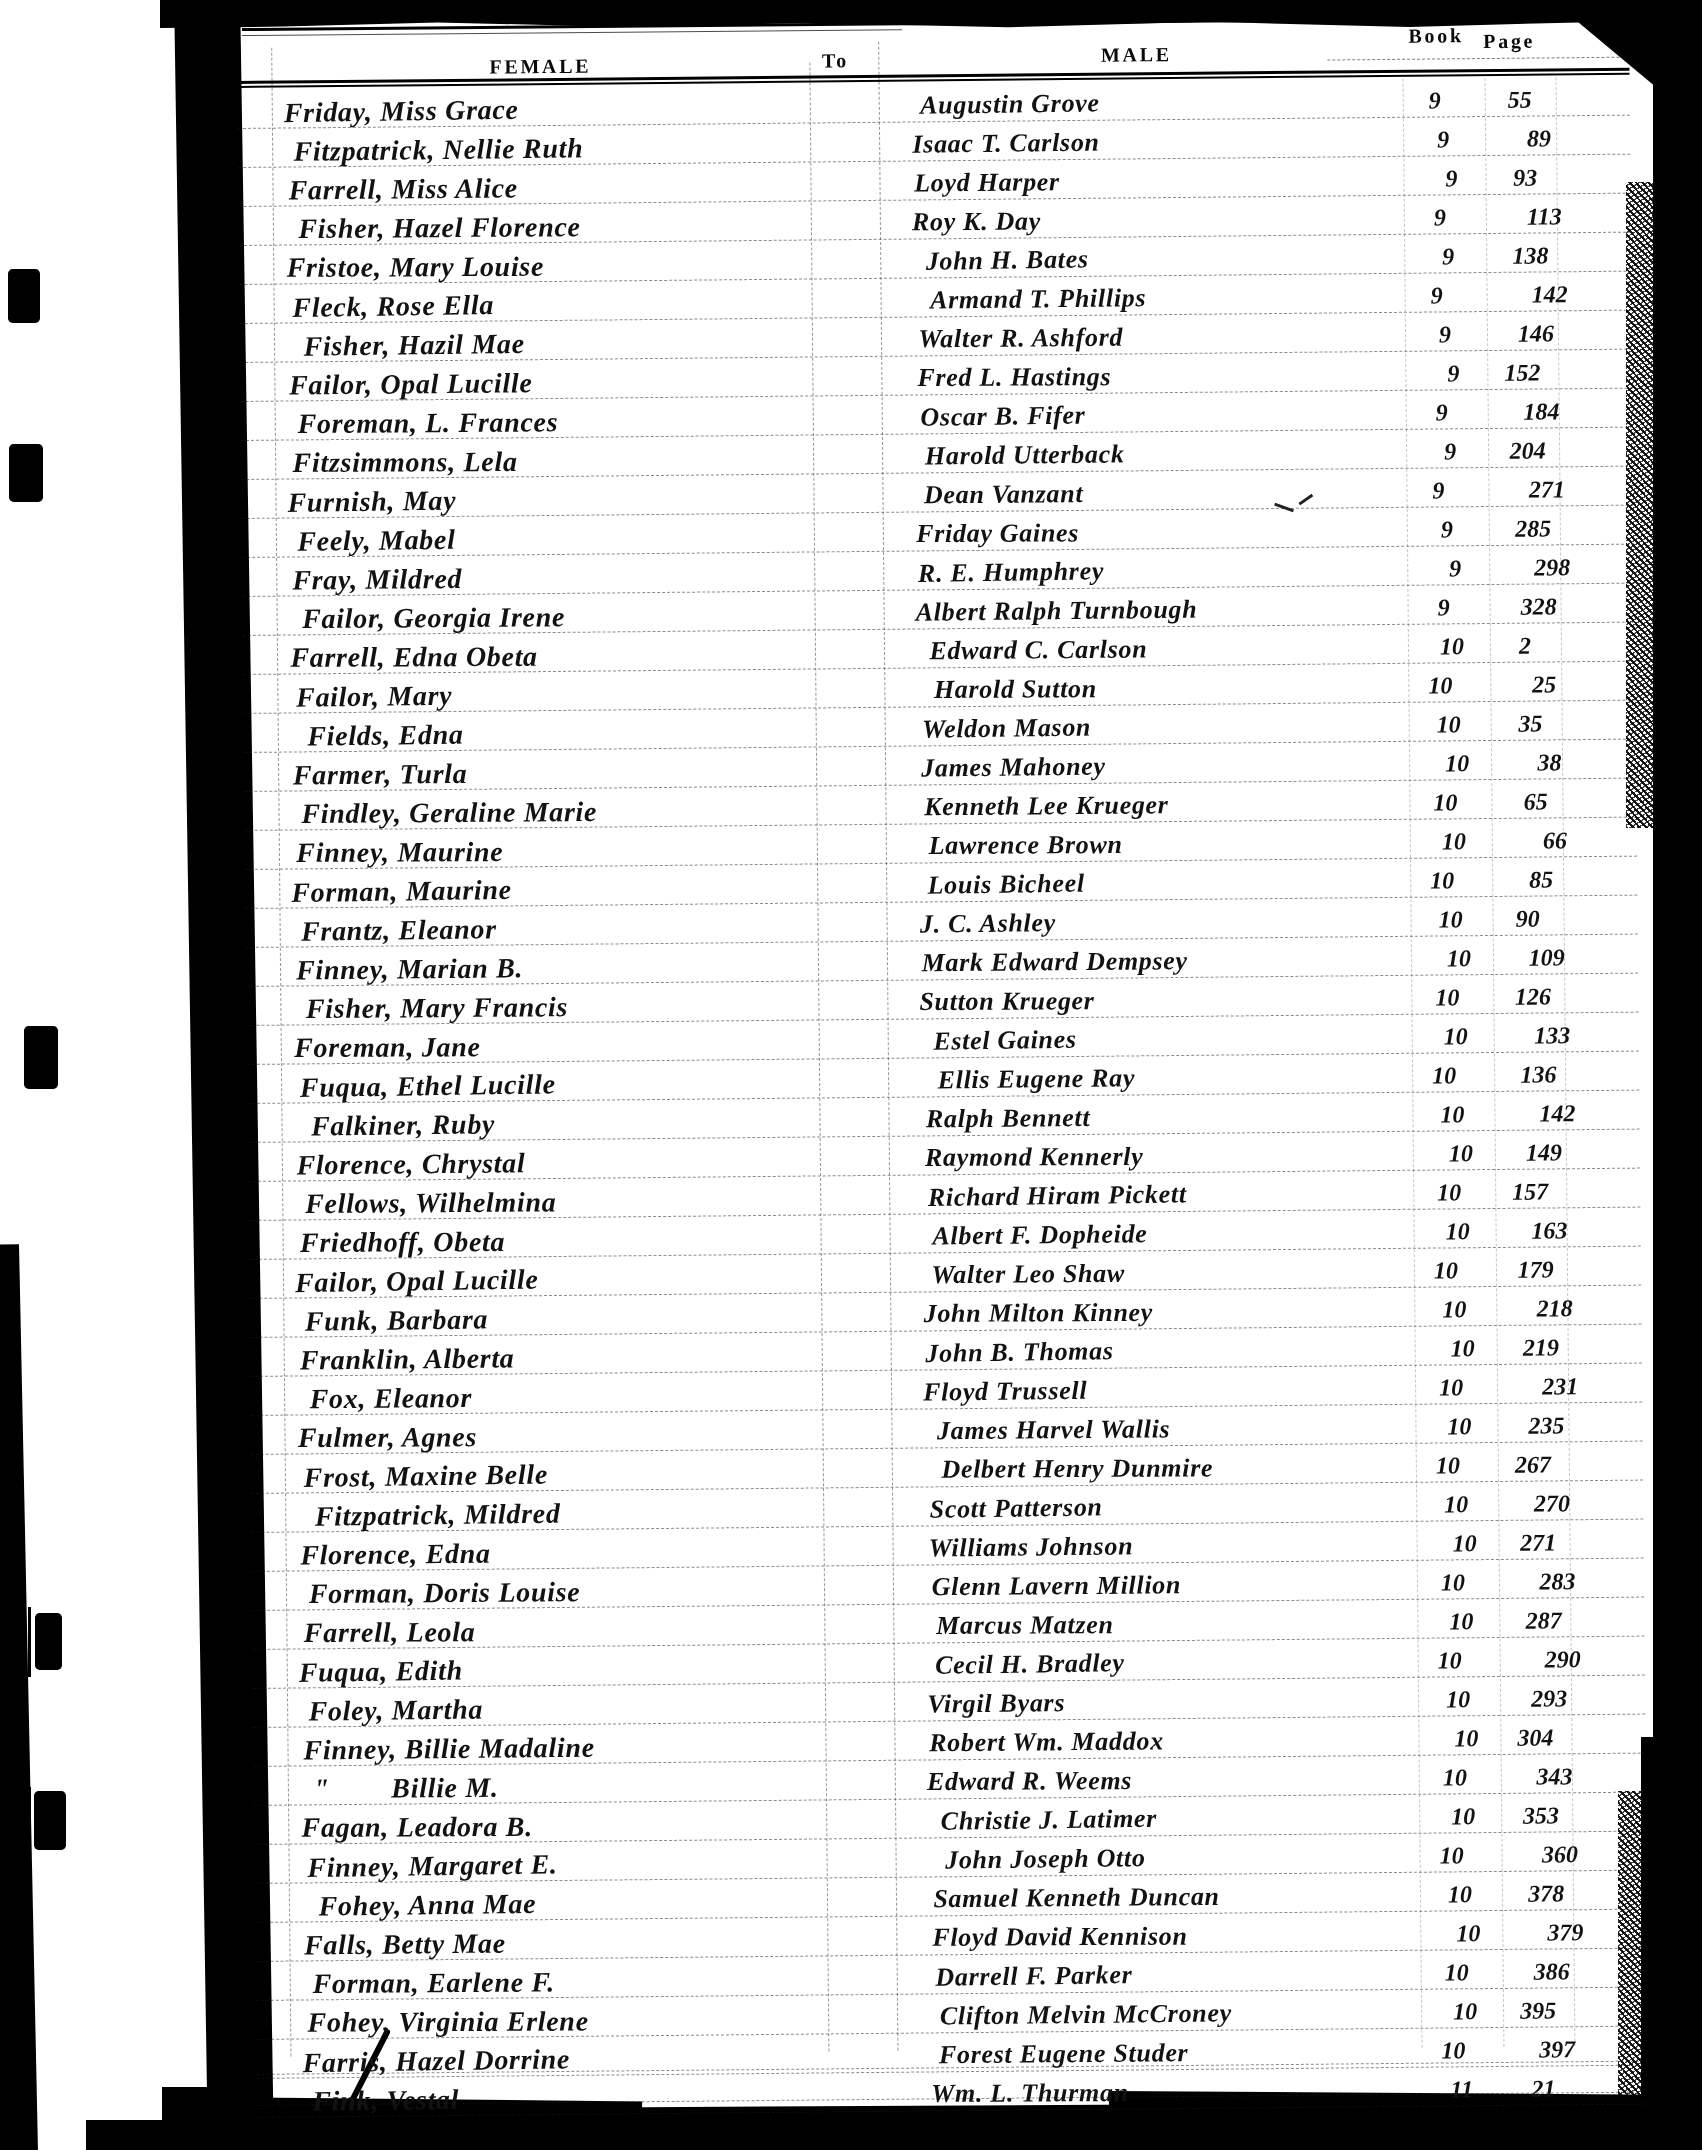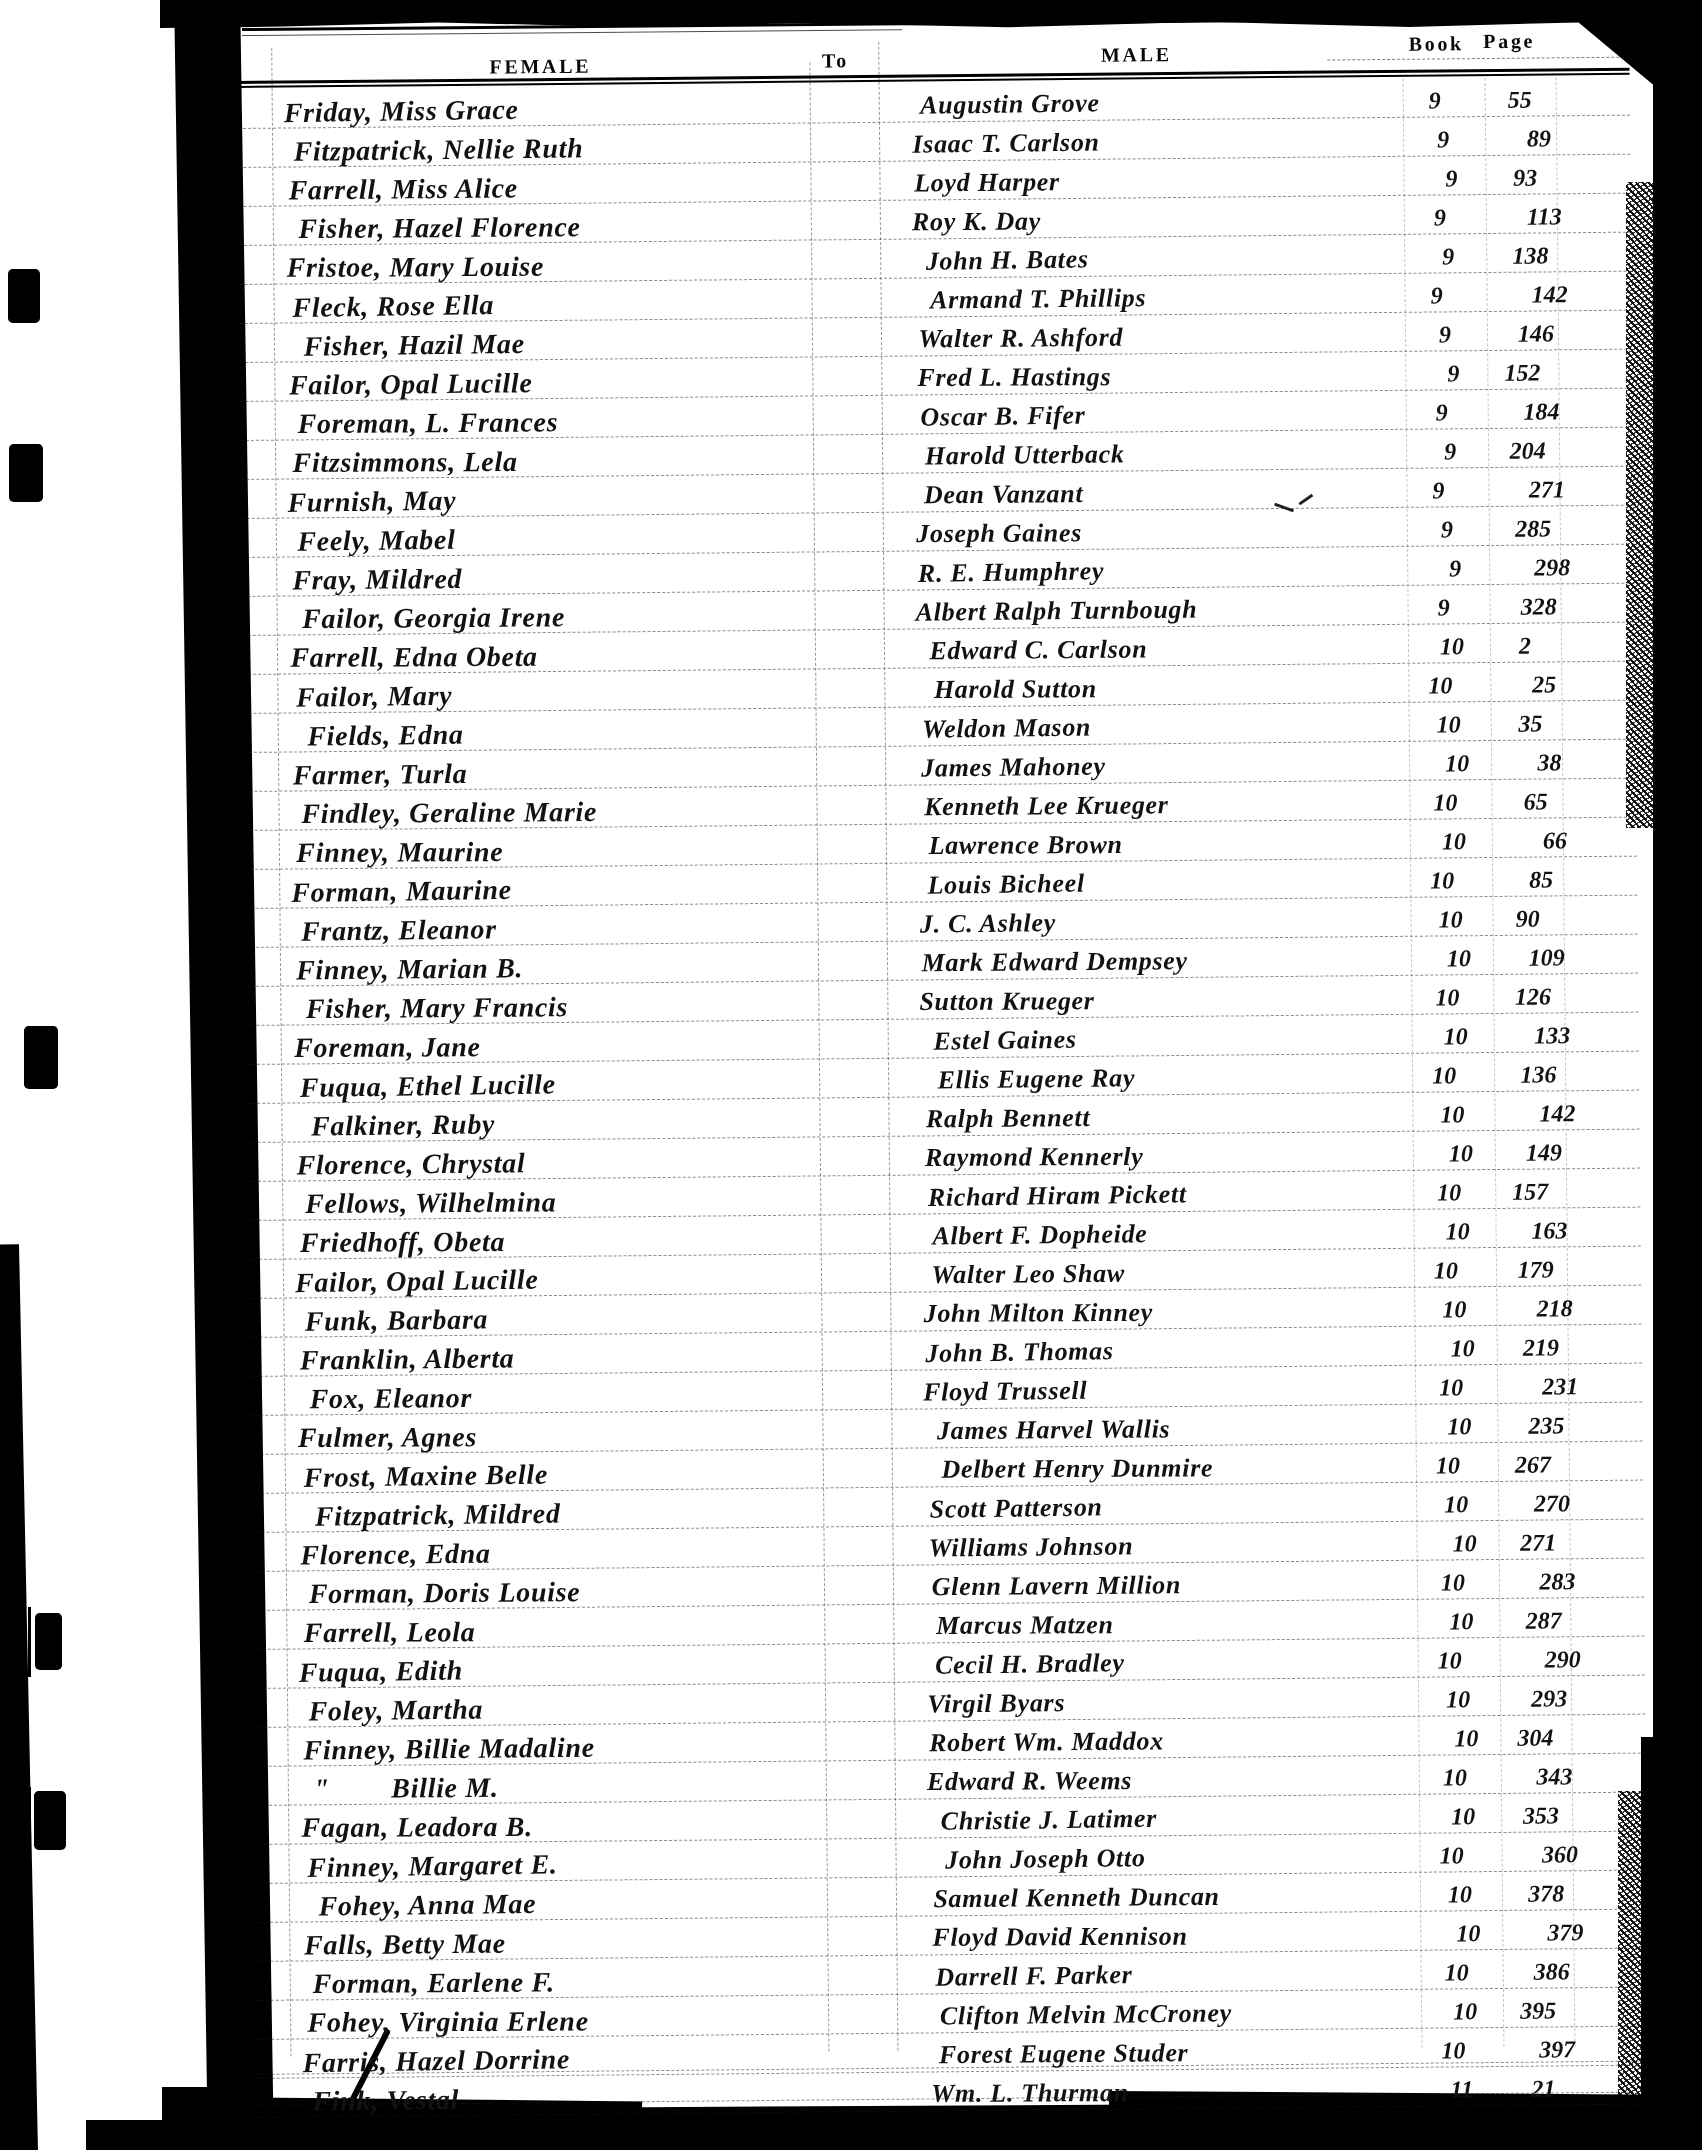--- a/index.html
+++ b/index.html
@@ -101,21 +101,21 @@
 <div class="art bb3"></div>
 <div class="art bb4"></div>
 <div class="art pencil-stroke"></div>
 <div class="art tick1"></div>
 <div class="art tick2"></div>
 
 <div id="table">
   <span class="hdr-label" style="left:303px;top:30px;">FEMALE</span>
   <span class="hdr-label" style="left:598px;top:27px;">To</span>
   <span class="hdr-label" style="left:899px;top:24px;">MALE</span>
-  <span class="hdr-label" style="left:1199px;top:16px;">Book</span>
+  <span class="hdr-label" style="left:1199px;top:8px;">Book</span>
   <span class="hdr-label" style="left:1272px;top:13.5px;">Page</span>
 
   <div class="hdr-dash" style="left:1090px;top:42px;width:302px;"></div>
   <div class="rule1"></div>
   <div class="rule2"></div>
 
   <div class="vline v1"></div>
   <div class="vline v2"></div>
   <div class="vline v3"></div>
   <div class="vline v4"></div>
@@ -195,21 +195,21 @@
 
   <div class="row">
     <span class="cell hand female" style="transform: translateX(0px) rotate(-0.3deg);">Furnish, May</span>
     <span class="cell hand male" style="transform: translateX(9.4px) rotate(0.09deg);">Dean Vanzant</span>
     <span class="cell hand book" style="transform: translateX(-8px);">9</span>
     <span class="cell hand page" style="transform: translateX(9.4px);">271</span>
   </div>
 
   <div class="row">
     <span class="cell hand female" style="transform: translateX(9.4px) rotate(-0.15deg);">Feely, Mabel</span>
-    <span class="cell hand male" style="transform: translateX(1.3px) rotate(0.27deg);">Joseph Gaines</span>
+    <span class="cell hand male" style="transform: translateX(1.3px) rotate(0.27deg);">Friday Gaines</span>
     <span class="cell hand book" style="transform: translateX(0px);">9</span>
     <span class="cell hand page" style="transform: translateX(-4.7px);">285</span>
   </div>
 
   <div class="row">
     <span class="cell hand female" style="transform: translateX(4px) rotate(0deg);">Fray, Mildred</span>
     <span class="cell hand male" style="transform: translateX(2.7px) rotate(-0.27deg);">R. E. Humphrey</span>
     <span class="cell hand book" style="transform: translateX(8px);">9</span>
     <span class="cell hand page" style="transform: translateX(14px);">298</span>
   </div>

